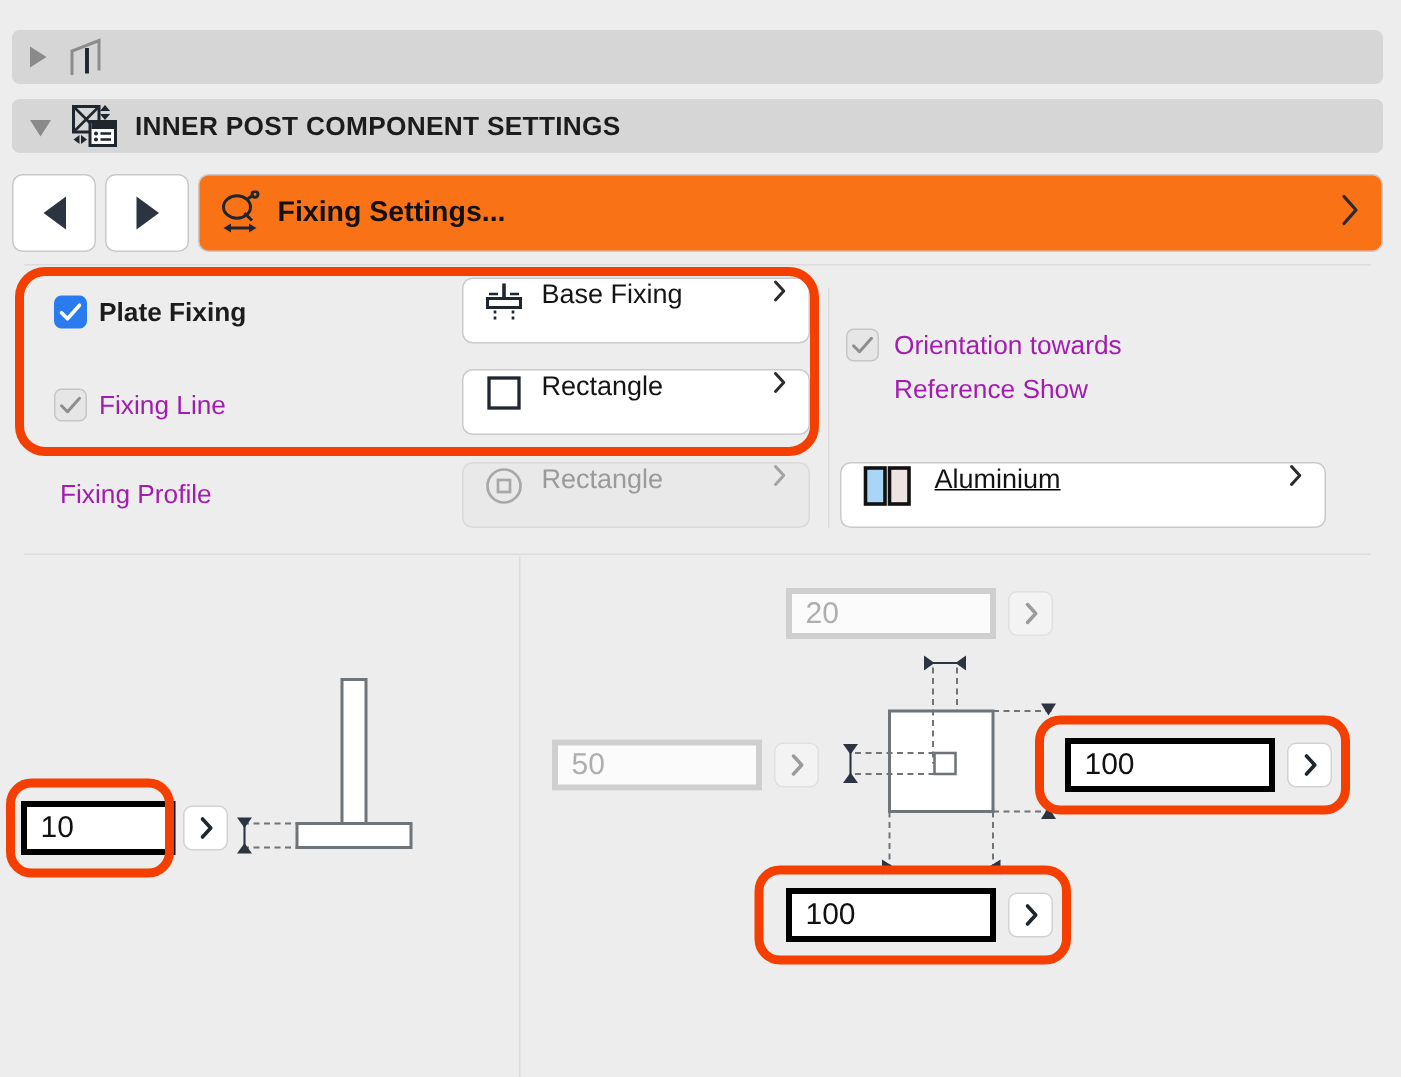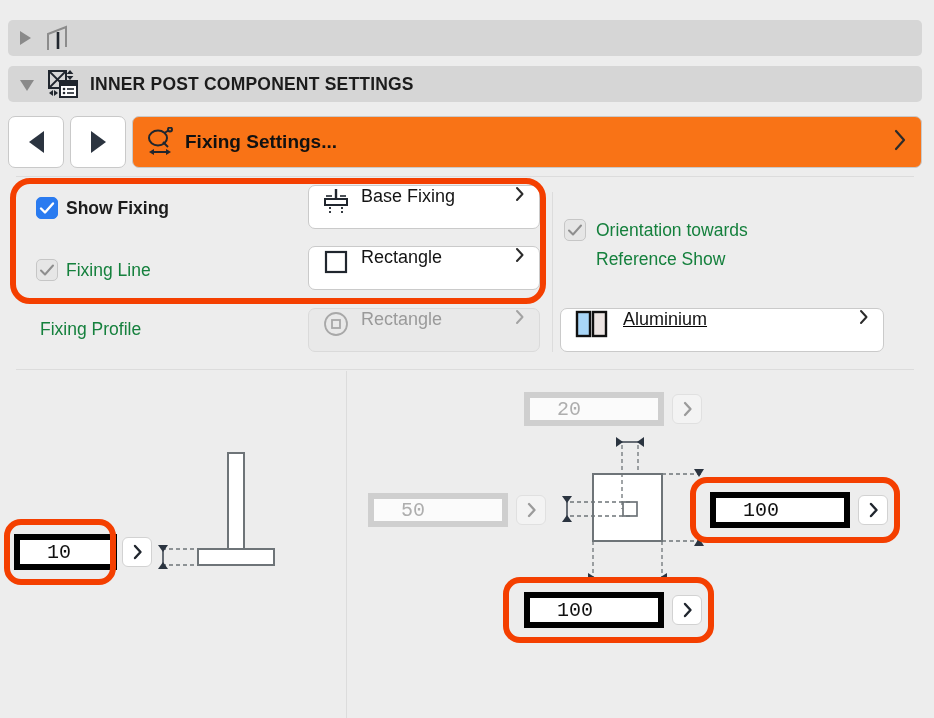--- a/index.html
+++ b/index.html
@@ -142,21 +142,21 @@
   #hrTop { top: 176px; }
   #hrMid { top: 369px; }
 
   
   .row-label {
     position: absolute;
     font-size: 17.5px;
     color: #1c1c1c;
     white-space: nowrap;
   }
-  .row-label.dim { color: #15803d; }
+  .row-label.dim { color: #a21caf; }
   .row-label.bold { font-weight: bold; }
 
   .checkbox {
     position: absolute;
     width: 22px;
     height: 22px;
     border-radius: 5px;
     box-sizing: border-box;
   }
   .checkbox.on {
@@ -197,29 +197,29 @@
     font-size: 18px;
     color: #141414;
     white-space: nowrap;
   }
   .popup.dim .pu-label { color: #9a9a9a; }
 
   
   .numfield {
     position: absolute;
     background: #fff;
-    border: 6px solid #000000;
+    border: 4px solid #000000;
     box-sizing: border-box;
     font-size: 20px;
     color: #111;
-    padding: 0 0 0 27px;
+    padding: 0 0 0 9px;
     display: flex;
     align-items: center;
     outline: none;
-    font-family: Liberation Mono, monospace;
+    font-family: Liberation Sans, sans-serif;
   }
   .numfield.dim {
     background: #fbfbfb;
     border-color: #cfcfcf;
     color: #aeaeae;
   }
   .arrowbtn {
     position: absolute;
     width: 30px;
     height: 30px;
@@ -317,21 +317,21 @@
   </div>
 </div>
 
 <div class="hr" id="hrTop"></div>
 
 <div class="checkbox on" style="left:36px; top:197px;">
   <svg width="20" height="20" viewBox="0 0 20 20">
       <path d="M4 10.5 L8 14.5 L16 5.5" fill="none" stroke="#fff" stroke-width="2.4" stroke-linecap="round" stroke-linejoin="round"></path>
     </svg>
 </div>
-<div class="row-label bold" style="left:66px; top:198px;">Show Fixing</div>
+<div class="row-label bold" style="left:66px; top:198px;">Plate Fixing</div>
 
 <div class="popup" style="left:308px; top:185px; width:232px; height:44px;">
   <div class="pu-icon">
     <svg width="30" height="30" viewBox="0 0 30 30">
       <line x1="15" y1="3" x2="15" y2="13" stroke="#20262e" stroke-width="2.4"></line>
       <line x1="5" y1="10" x2="11" y2="10" stroke="#20262e" stroke-width="1.6"></line>
       <line x1="19" y1="10" x2="25" y2="10" stroke="#20262e" stroke-width="1.6"></line>
       <rect x="4" y="13" width="22" height="6" fill="none" stroke="#20262e" stroke-width="2"></rect>
       <line x1="9" y1="21" x2="9" y2="23" stroke="#20262e" stroke-width="1.8"></line>
       <line x1="9" y1="25" x2="9" y2="27" stroke="#20262e" stroke-width="1.8"></line>

